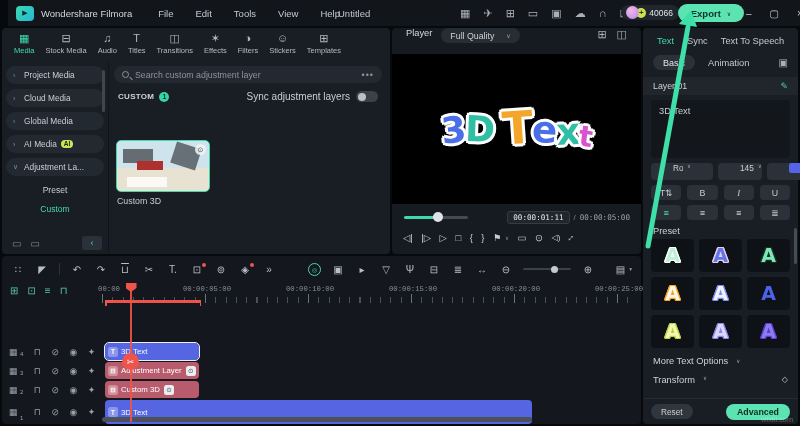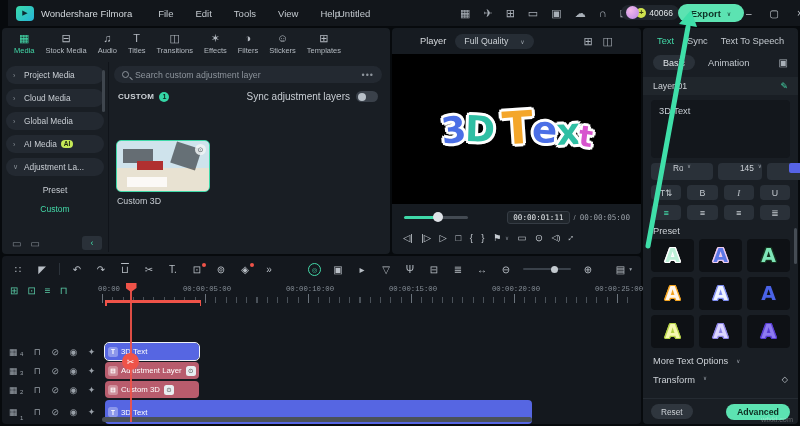--- a/index.html
+++ b/index.html
@@ -59,21 +59,21 @@
 .toggle::after{content:"";position:absolute;left:1.5px;top:1.5px;width:8px;height:8px;border-radius:50%;background:#b8c0c8}
 .thumb{position:absolute;left:7px;top:78px;width:94px;height:52px;border:1.5px solid #3fd9a9;border-radius:5px;overflow:hidden;background:
  linear-gradient(180deg,#cfe3ec 0 55%,#e8e2d2 55% 100%)}
 .thumb .b1{position:absolute;left:6px;top:8px;width:30px;height:14px;background:#4a4f55;opacity:.8}
 .thumb .b2{position:absolute;left:20px;top:20px;width:26px;height:9px;background:#b03030}
 .thumb .b3{position:absolute;right:10px;top:4px;width:26px;height:22px;background:#2e3338;opacity:.65;transform:rotate(18deg)}
 .thumb .b4{position:absolute;left:10px;bottom:4px;width:40px;height:10px;background:#ffffff;opacity:.8}
 .thumb-corner{position:absolute;right:3px;top:3px;width:11px;height:11px;border-radius:50%;background:rgba(240,244,246,.85);color:#5a6066;font-size:7px;display:flex;align-items:center;justify-content:center}
 .thumb-label{position:absolute;left:8px;top:134px;font-size:8.8px;color:#c9ced4}
 
-.player-head{height:26px;display:flex;align-items:center;padding:0 28px;gap:9px}
+.player-head{height:26px;display:flex;padding:0 14px;gap:9px}
 .player-label{font-size:9.3px;color:#d6dade}
 .quality-pill{height:15px;background:#262d35;border-radius:8px;font-size:8.8px;color:#ccd1d6;display:flex;align-items:center;gap:12px;padding:0 9px}
 .quality-pill .chev{font-size:6px;color:#9aa1a9}
 .ph-icons{margin-left:auto;display:flex;gap:10px;color:#a9b0b8;font-size:11px}
 .video{position:absolute;left:0;top:26px;width:249px;height:150px;background:#000;overflow:hidden}
 .letters{position:absolute;left:50%;top:48%;transform:translate(-50%,-50%);display:flex;align-items:flex-end;white-space:nowrap}
 .letters span{font-family:"DejaVu Sans",sans-serif;font-weight:800;line-height:1;letter-spacing:-1px}
 .letters span:nth-child(1){font-size:36px;transform:rotate(-6deg)}
 .letters span:nth-child(2){font-size:36px;transform:rotate(2deg) translateY(-1px)}
 .lsp{width:9px}

